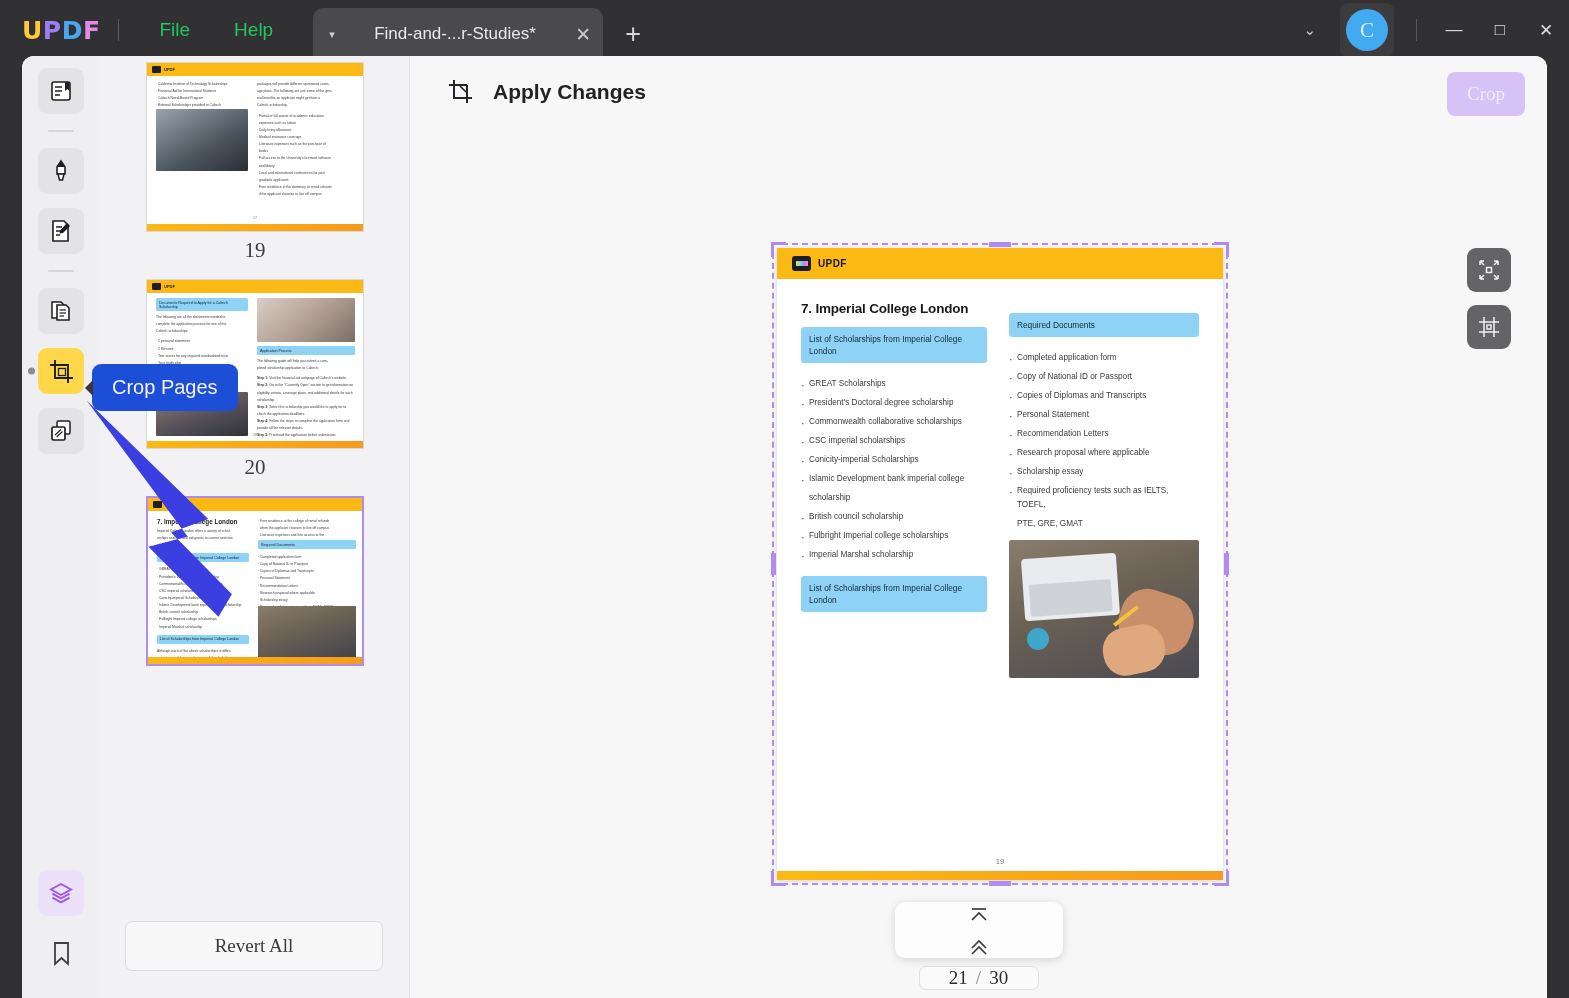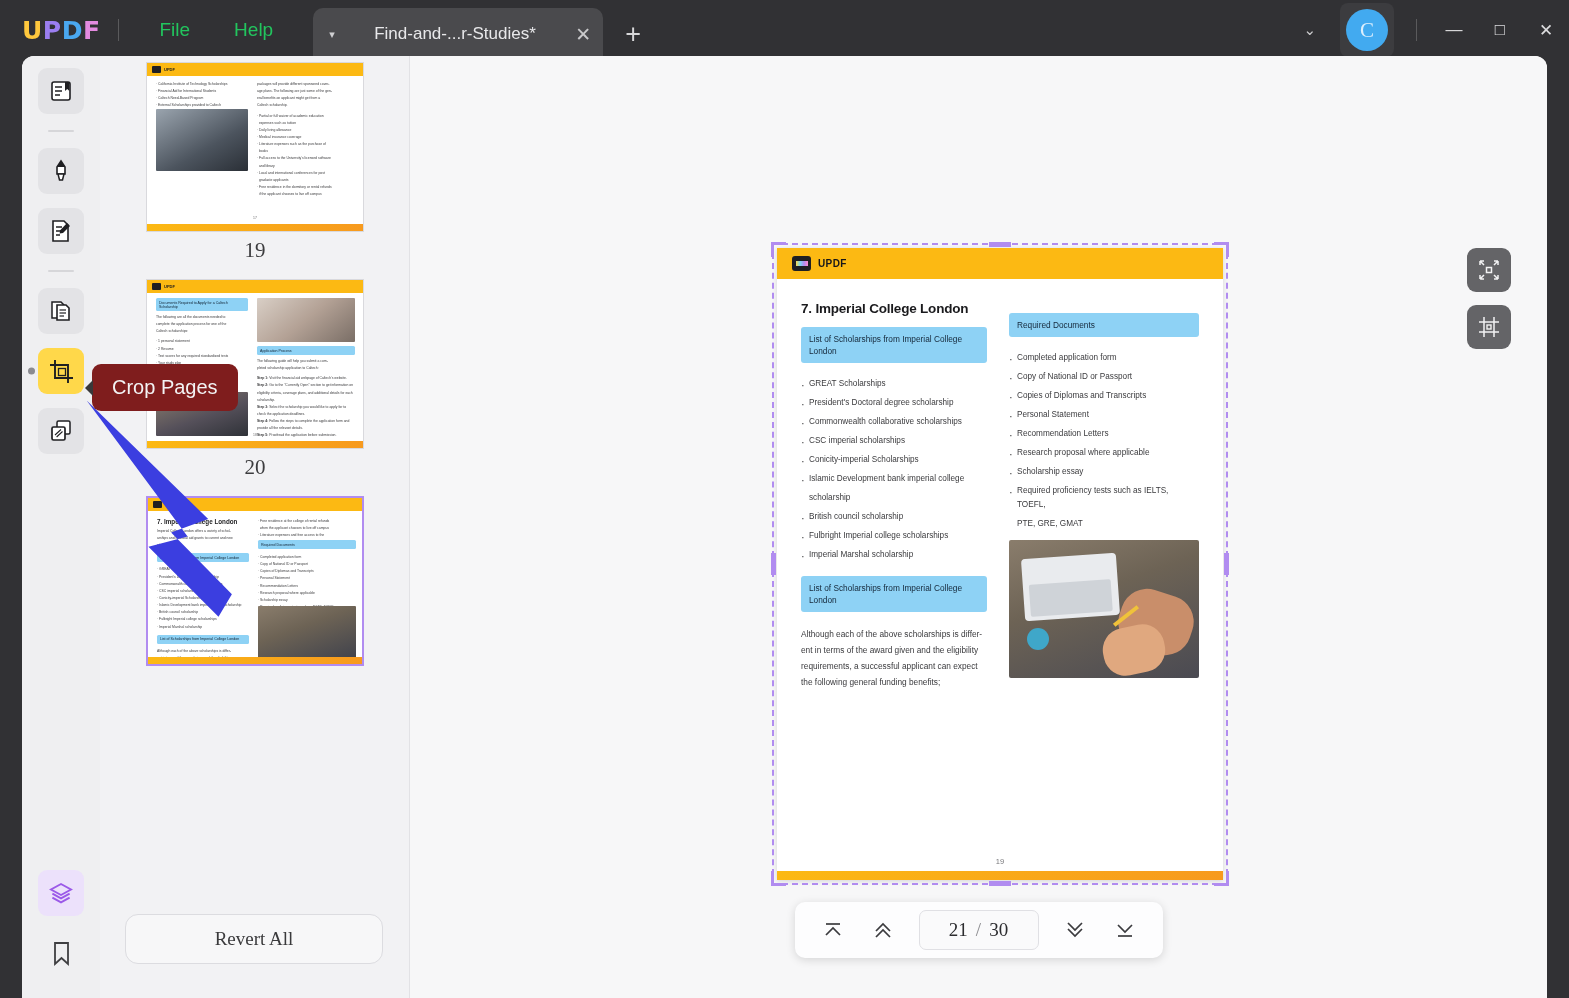--- a/index.html
+++ b/index.html
@@ -64,21 +64,21 @@
   .rail-btn.ai { background:#ece1fb; }
   .rail-btn.plain { background:transparent; }
   .rail-sep { width:26px; height:2px; background:#d6d6d9; margin:2px 0 16px; border-radius:1px; }
   .rail-spacer { flex:1; }
 
   .rail-dot { position:absolute; left:-10px; top:50%; transform:translateY(-50%);
               width:7px; height:7px; border-radius:50%; background:#8b8b90; }
 
   
   .tooltip {
-    position:absolute; left:92px; top:364px; background:#7f1d1d; color:#f3f3f4;
+    position:absolute; left:92px; top:364px; background:#1d4ed8; color:#f3f3f4;
     font-size:20px; padding:12px 20px; border-radius:9px; z-index:40; white-space:nowrap;
   }
   .tooltip:before {
     content:""; position:absolute; left:-7px; top:50%; transform:translateY(-50%);
     border-top:8px solid transparent; border-bottom:8px solid transparent;
     border-right:8px solid #38383a;
   }
   .big-arrow { position:absolute; left:70px; top:390px; z-index:35; pointer-events:none; }
 
   
@@ -101,22 +101,22 @@
   .t-footer { position:absolute; bottom:0; left:0; right:0; height:7px;
     background:linear-gradient(90deg,#fcb913,#f79a1e); }
   .t-col { position:absolute; font-size:3.4px; color:#3a3a3c; line-height:2.1; }
   .t-h { font-size:6.3px; font-weight:bold; color:#1d1d1f; }
   .t-band { background:#8ed2f5; color:#123; font-size:3.6px; padding:2.5px 3px; border-radius:1.5px; }
   .t-img { background:#5c6470; border-radius:1px; }
   .t-pg { position:absolute; bottom:11px; left:0; right:0; text-align:center; font-size:3.4px; color:#6b6b6e; }
 
   
   .revert {
-    position:absolute; left:25px; bottom:34px; width:258px; height:50px;
-    background:#f7f7f8; border:1px solid #dcdce0; border-radius:13px;
+    position:absolute; left:25px; bottom:27px; width:258px; height:50px;
+    background:#f7f7f8; border:1px solid #dcdce0; border-radius:7px;
     display:flex; align-items:center; justify-content:center;
     font-size:19px; color:#3a3a3c; cursor:pointer;
     font-family:"Liberation Serif", serif;
   }
 
   
   .viewer {
     position:absolute; left:388px; top:0; right:0; bottom:0; background:#f7f7f8;
   }
   .viewer-toolbar { position:absolute; top:0; left:0; right:0; height:72px; display:flex; align-items:center; }
@@ -178,21 +178,21 @@
   
   .floattools { position:absolute; right:36px; top:192px; display:flex; flex-direction:column; gap:13px; }
   .ftbtn { width:44px; height:44px; border-radius:9px; background:#646467;
            display:flex; align-items:center; justify-content:center; cursor:pointer; }
 
   
   .pagenav {
     position:absolute; left:50%; transform:translateX(-50%); bottom:40px;
     height:56px; background:#fdfdfe; border-radius:10px;
     box-shadow:0 2px 10px rgba(0,0,0,.14); display:flex; align-items:center;
-    padding:0 16px; gap:6px;
+    padding:0 16px; gap:6px;flex-direction:column;
   }
   .navbtn { width:44px; height:40px; display:flex; align-items:center; justify-content:center;
             cursor:pointer; border-radius:6px; color:#3b3b3e; }
   .pagefield {
     width:120px; height:40px; background:#fafafb; border:1px solid #e0e0e4; border-radius:7px;
     display:flex; align-items:center; justify-content:center; gap:8px;
     font-size:19px; color:#2c2c2f; margin:0 8px; font-family:"Liberation Serif", serif;
   }
   .pagefield .sl { color:#8a8a8e; }
 </style>
@@ -452,20 +452,31 @@
           <div class="thumb-num" style="visibility:hidden">21</div>
         </div>
 
       </div>
 
       <div class="revert">Revert All</div>
     </div>
 
     <div class="viewer">
 
+      <div class="viewer-toolbar">
+        <div class="apply-btn">
+          <svg width="30" height="30" viewBox="0 0 30 30">
+            <path d="M8 3 V21 H26" fill="none" stroke="#24242a" stroke-width="2"></path>
+            <path d="M3 8 H21 V26" fill="none" stroke="#24242a" stroke-width="2" stroke-dasharray="1 0"></path>
+            <path d="M14 9 l6 6" fill="none" stroke="#24242a" stroke-width="1.6"></path>
+          </svg>
+          <span class="apply-label">Apply Changes</span>
+        </div>
+        <div class="crop-btn">Crop</div>
+      </div>
 
       <div class="pagewrap">
         <div class="page">
           <div class="p-header">
             <span class="p-logo">
                 <i></i>
               </span>
             <span class="p-logo-txt">UPDF</span>
           </div>
 
@@ -480,21 +491,20 @@
                 <li>Commonwealth collaborative scholarships</li>
                 <li>CSC imperial scholarships</li>
                 <li>Conicity-imperial Scholarships</li>
                 <li>Islamic Development bank imperial college</li>
                 <li class="cont">scholarship</li>
                 <li>British council scholarship</li>
                 <li>Fulbright Imperial college scholarships</li>
                 <li>Imperial Marshal scholarship</li>
               </ul>
               <div class="p-band" style="margin-top:14px">List of Scholarships from Imperial College London</div>
-              <div class="p-para">Although each of the above scholarships is differ-ent in terms of the award given and the eligibility requirements, a successful applicant can expect the following general funding benefits;</div>
             </div>
 
             <div class="p-col">
               <div class="p-band" style="margin-top:12px">Required Documents</div>
               <ul class="p-list">
                 <li>Completed application form</li>
                 <li>Copy of National  ID or Passport</li>
                 <li>Copies of Diplomas and Transcripts</li>
                 <li>Personal Statement</li>
                 <li>Recommendation Letters</li>

